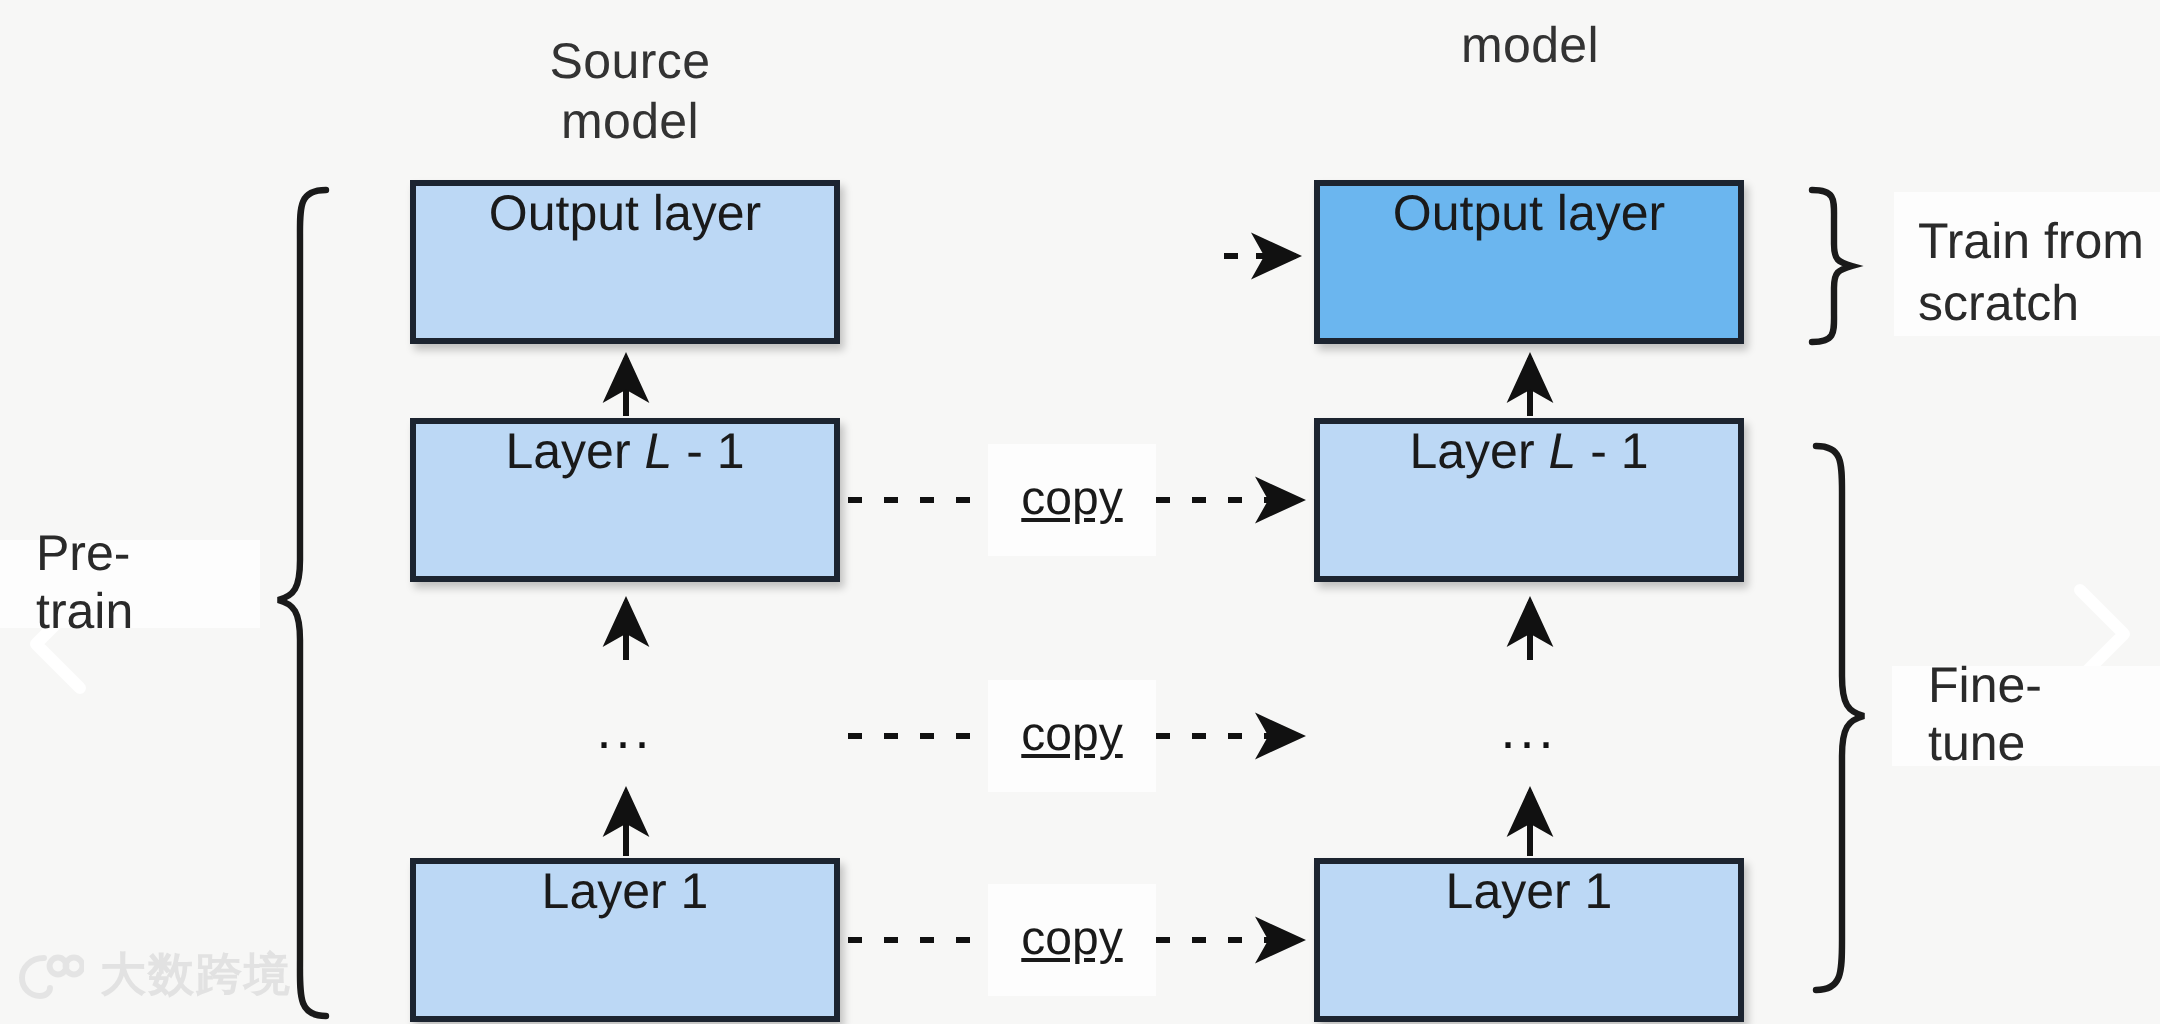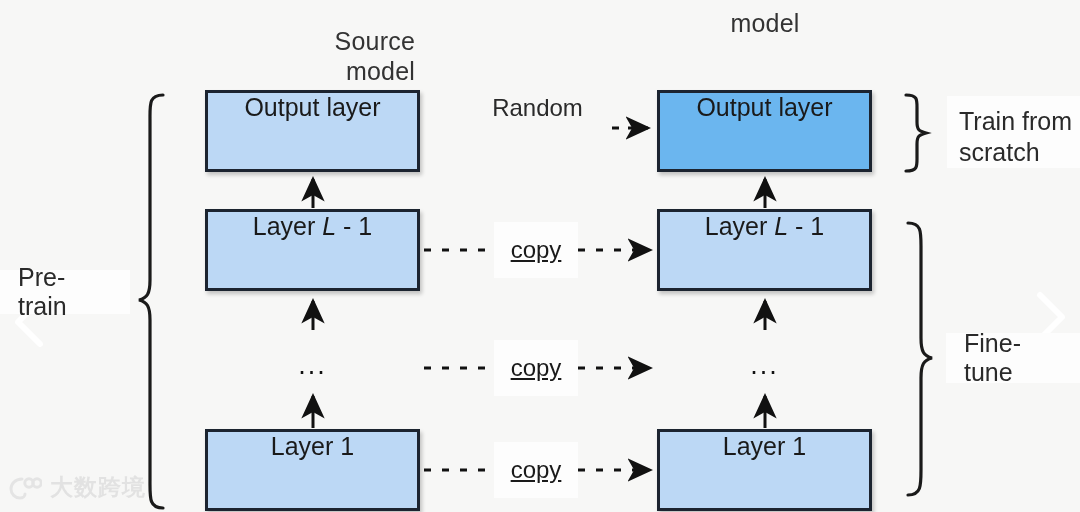--- a/index.html
+++ b/index.html
@@ -73,21 +73,21 @@
   .wm-txt{
     font-size:23px;color:#d2d2d2;letter-spacing:1px;
     font-family:"DejaVu Sans", sans-serif;font-weight:bold;
   }
 </style>
 </head>
 <body>
 
 <div id="stage">
 
-  <div class="col-title" style="left:215px;top:26px;width:200px;text-align:right;">
+  <div class="col-title" style="left:215px;top:16px;width:200px;">
     <div>Source</div>
     <div>model</div>
   </div>
 
   <div class="col-title" style="left:665px;top:8px;width:200px;">
     <div>model</div>
   </div>
 
   <svg class="svgLayer" width="1080" height="512">
     <defs>
@@ -191,21 +191,20 @@
 
   <div class="dots" style="left:657px;top:352px;width:215px;">
     <span>...</span>
   </div>
 
   <div class="lbox" style="left:657px;top:429px;width:215px;height:82px;">
     <span>Layer 1</span>
   </div>
 
   <div class="randInit" style="left:455px;top:93px;width:165px;">
-    <div>Random</div>
   </div>
 
   <div class="chip" style="left:494px;top:222px;width:84px;height:56px;">
     <span>copy</span>
   </div>
   <div class="chip" style="left:494px;top:340px;width:84px;height:56px;">
     <span>copy</span>
   </div>
   <div class="chip" style="left:494px;top:442px;width:84px;height:56px;">
     <span>copy</span>

